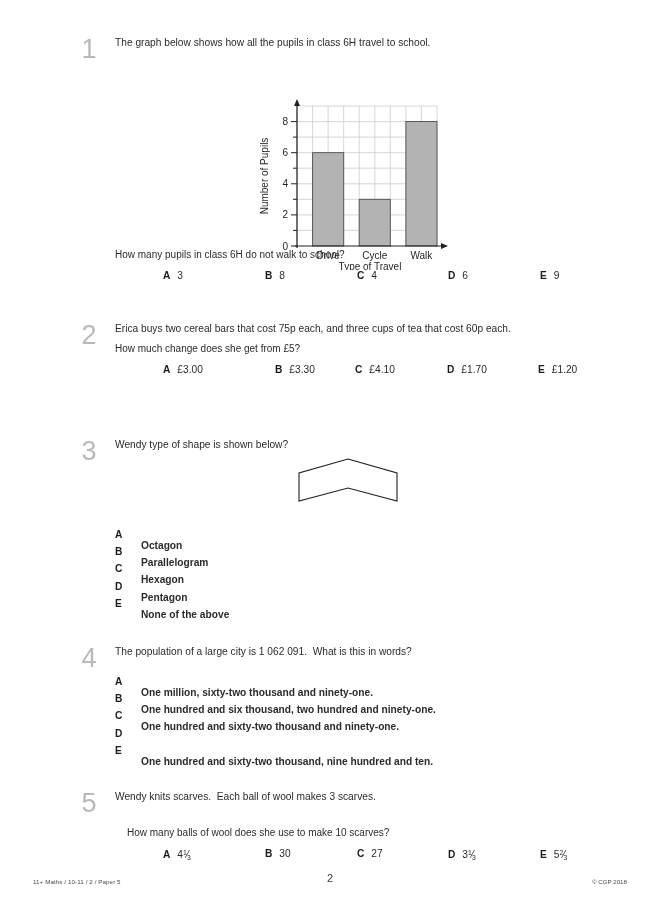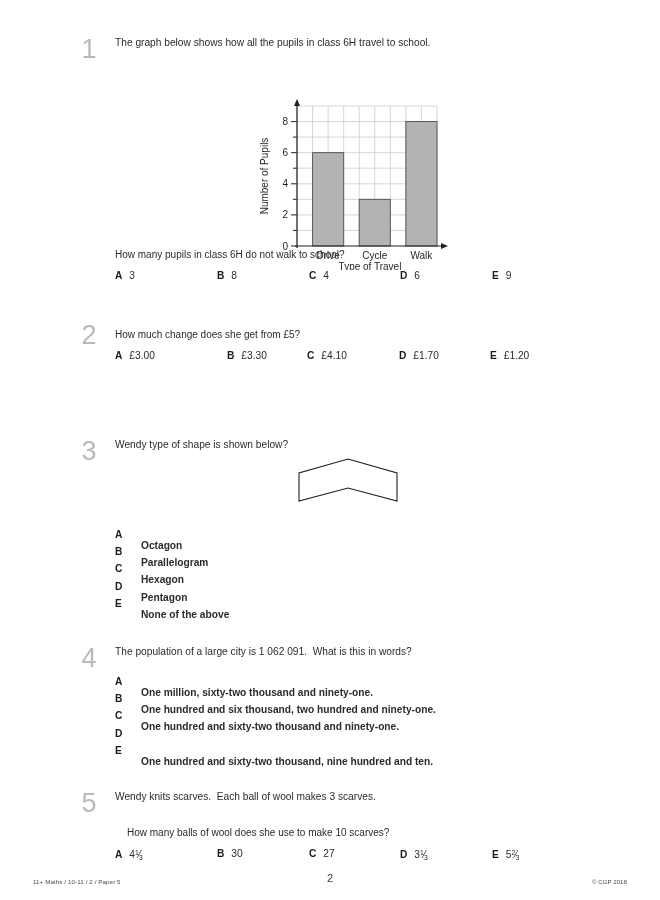--- a/index.html
+++ b/index.html
@@ -60,20 +60,21 @@
     color: #2b2b2b;
     white-space: pre;
   }
 
   
   .opts-row {
     position: relative;
     height: 16px;
     font-size: 10.2px;
     color: #2b2b2b;
+    margin-left: 48px;
   }
   .opts-row .opt {
     position: absolute;
     top: 0;
     white-space: nowrap;
   }
   .opt .ltr {
     font-weight: bold;
     color: #1b1b1b;
     margin-right: 7px;
@@ -281,20 +282,21 @@
         <div class="opt" style="left:377px;">
           <span class="ltr">E</span><span class="val">9</span>
         </div>
       </div>
     </div>
   </div>
 
   <div class="question" style="top:322px;">
     <div class="qnum">2</div>
     <div class="qbody">
+      <div class="stem">Erica buys two cereal bars that cost 75p each, and three cups of tea that cost 60p each.</div>
       <div class="subq" style="margin-top:6px;">How much change does she get from £5?</div>
       <div class="opts-row" style="margin-top:8px;">
         <div class="opt" style="left:0px;">
           <span class="ltr">A</span><span class="val">£3.00</span>
         </div>
         <div class="opt" style="left:112px;">
           <span class="ltr">B</span><span class="val">£3.30</span>
         </div>
         <div class="opt" style="left:192px;">
           <span class="ltr">C</span><span class="val">£4.10</span>

